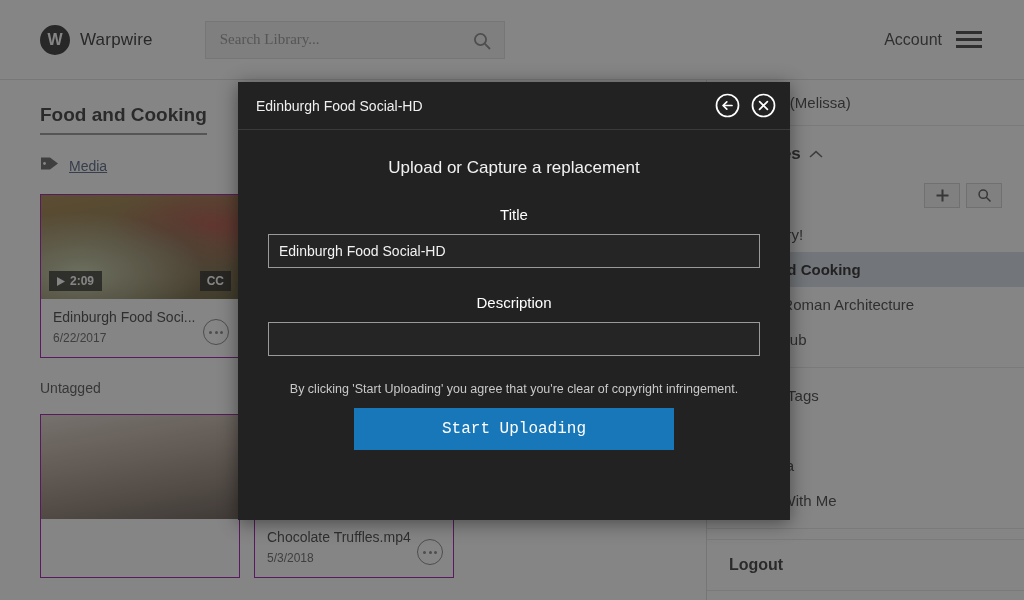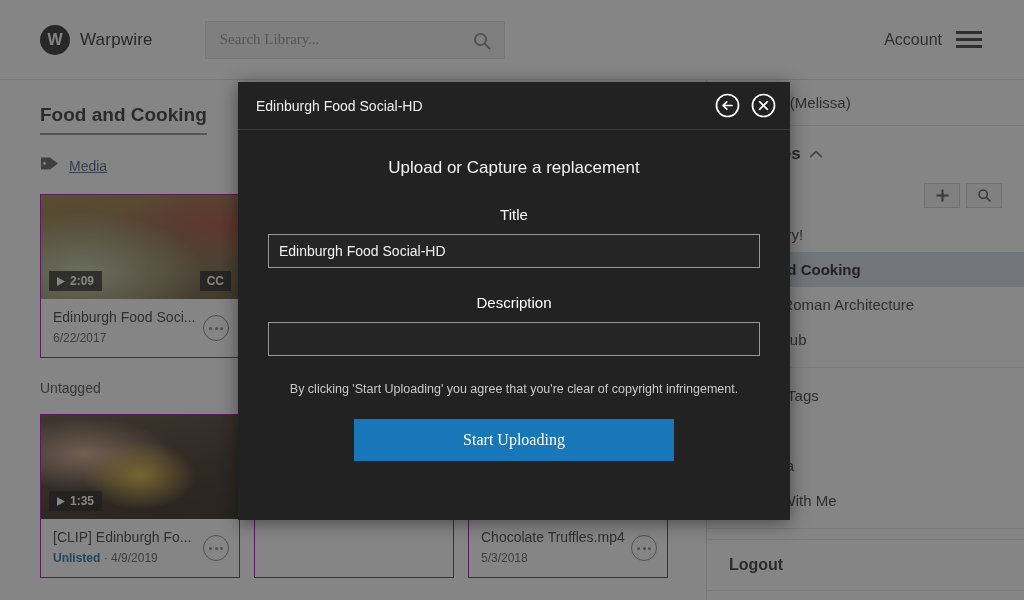--- a/index.html
+++ b/index.html
@@ -64,21 +64,21 @@
   .thumb-badge {
     position:absolute; left:8px; bottom:8px;
     background: rgba(40,40,40,.78); color:#fff; font-size: 12px; font-weight:bold;
     padding: 3px 8px; display:flex; align-items:center; gap:5px;
   }
   .cc-badge {
     position:absolute; right:8px; bottom:8px;
     background: rgba(40,40,40,.78); color:#fff; font-size: 12px; font-weight:bold;
     padding: 3px 7px;
   }
-  .card-body { padding: 10px 10px 12px 12px; display:flex; align-items:center; }
+  .card-body { padding: 10px 10px 12px 12px; display:flex; align-items:flex-end; }
   .card-texts { flex:1; min-width:0; }
   .card-title {
     font-size: 14px; color:#4a4a4a; white-space:nowrap; overflow:hidden;
     text-overflow: ellipsis; margin-bottom: 6px;
   }
   .card-meta { font-size: 12px; color:#6a6a6a; }
   .card-meta .unlisted { color:#2b7bb9; font-weight: bold; }
   .dots {
     width: 26px; height: 26px; border-radius:50%; border:1.5px solid #8a8a8a;
     display:flex; align-items:center; justify-content:center; gap:2.5px; flex:none; margin-top:2px;
@@ -145,23 +145,23 @@
   .field-label { text-align:center; font-size: 15px; color:#ffffff; margin-bottom: 11px; }
   .text-field {
     width: 100%; height: 34px; background:#252525;
     border: 1px solid #9a9a9a; color:#f2f2f2;
     font-family: inherit; font-size: 14px; padding: 0 10px; outline:none;
   }
   .field-group { margin-bottom: 26px; }
   .desc-field { height: 34px; }
   .disclaimer { text-align:center; font-size: 12.5px; color:#c9c9c9; margin-top: 6px; }
   .upload-btn {
-    display:block; margin: 23px auto 0 auto; width: 320px; height: 42px;
+    display:block; margin: 12px auto 0 auto; width: 320px; height: 42px;
     background:#1777b8; color:#ffffff; border:0; cursor:pointer;
-    font-family: Liberation Serif, serif; font-size: 16px;
+    font-family: Liberation Mono, monospace; font-size: 16px;
   }
 </style>
 </head>
 <body>
 
 <div id="root">
 
   <div id="app">
 
     <div class="topbar">
@@ -227,43 +227,20 @@
               </div>
           </div>
         </div>
       </div>
 
       <div class="section-label">Untagged</div>
 
       
       <div class="grid">
 
-        <div class="card">
-          <div class="thumb ph-kitchen">
-            <div class="thumb-badge">
-              <svg width="8" height="9" viewBox="0 0 8 9">
-                  <path d="M0 0 L8 4.5 L0 9 Z" fill="#fff"></path>
-                </svg>
-              <span>1:35</span>
-            </div>
-          </div>
-          <div class="card-body">
-            <div class="card-texts">
-              <div class="card-title">[CLIP] Edinburgh Fo...</div>
-              <div class="card-meta">
-                <span class="unlisted">Unlisted</span><span> · </span><span>4/9/2019</span>
-              </div>
-            </div>
-            <div class="dots">
-                <i></i>
-                <i></i>
-                <i></i>
-              </div>
-          </div>
-        </div>
 
         <div class="card">
           <div class="thumb ph-berry"></div>
         </div>
 
         <div class="card">
           <div class="thumb ph-choc"></div>
           <div class="card-body">
             <div class="card-texts">
               <div class="card-title">Chocolate Truffles.mp4</div>

